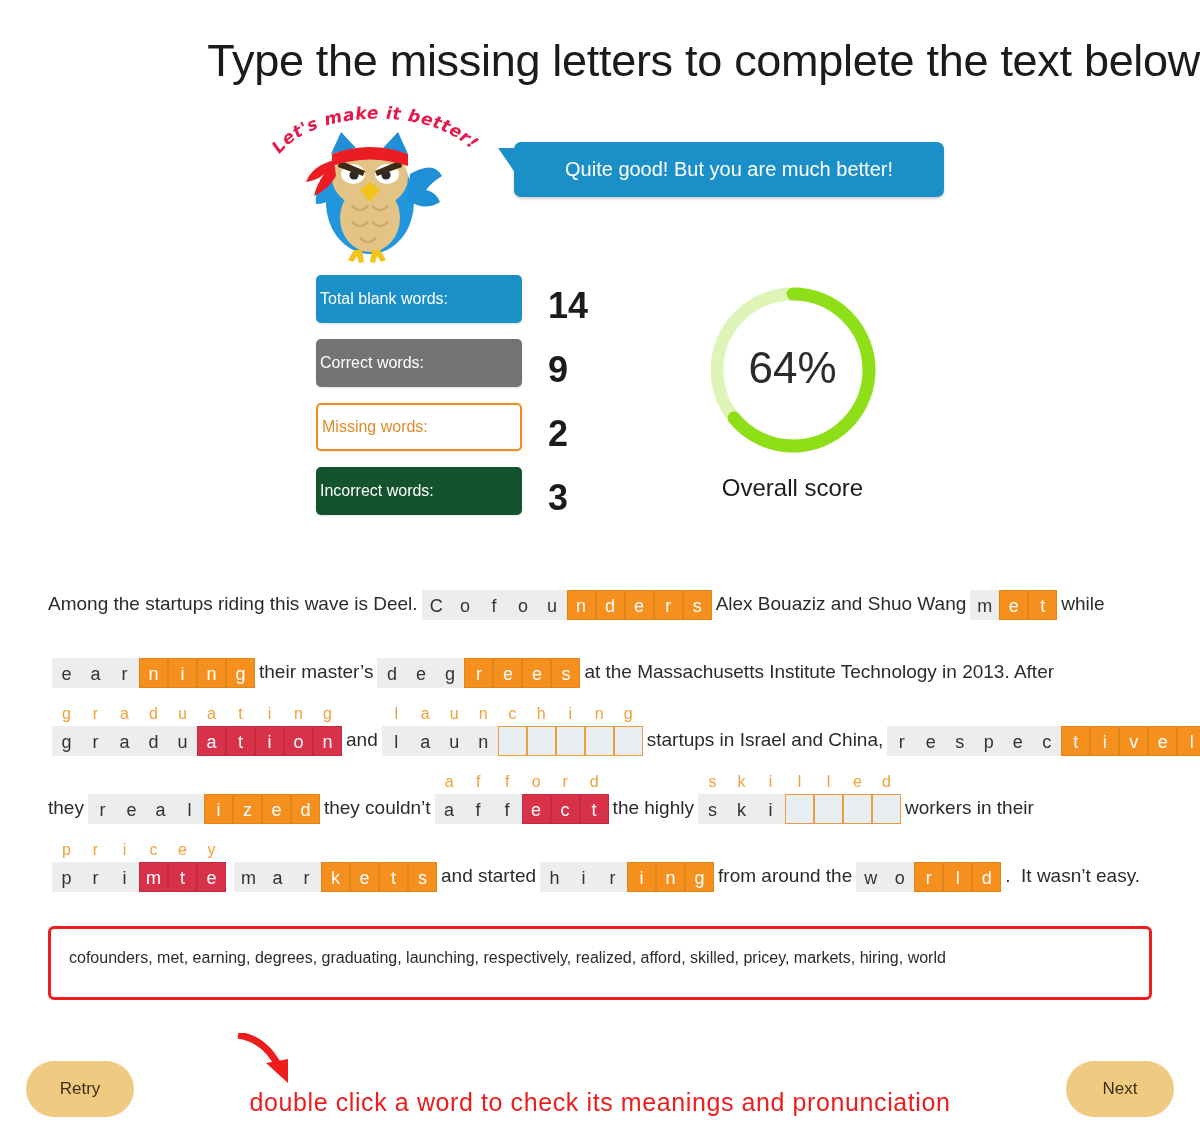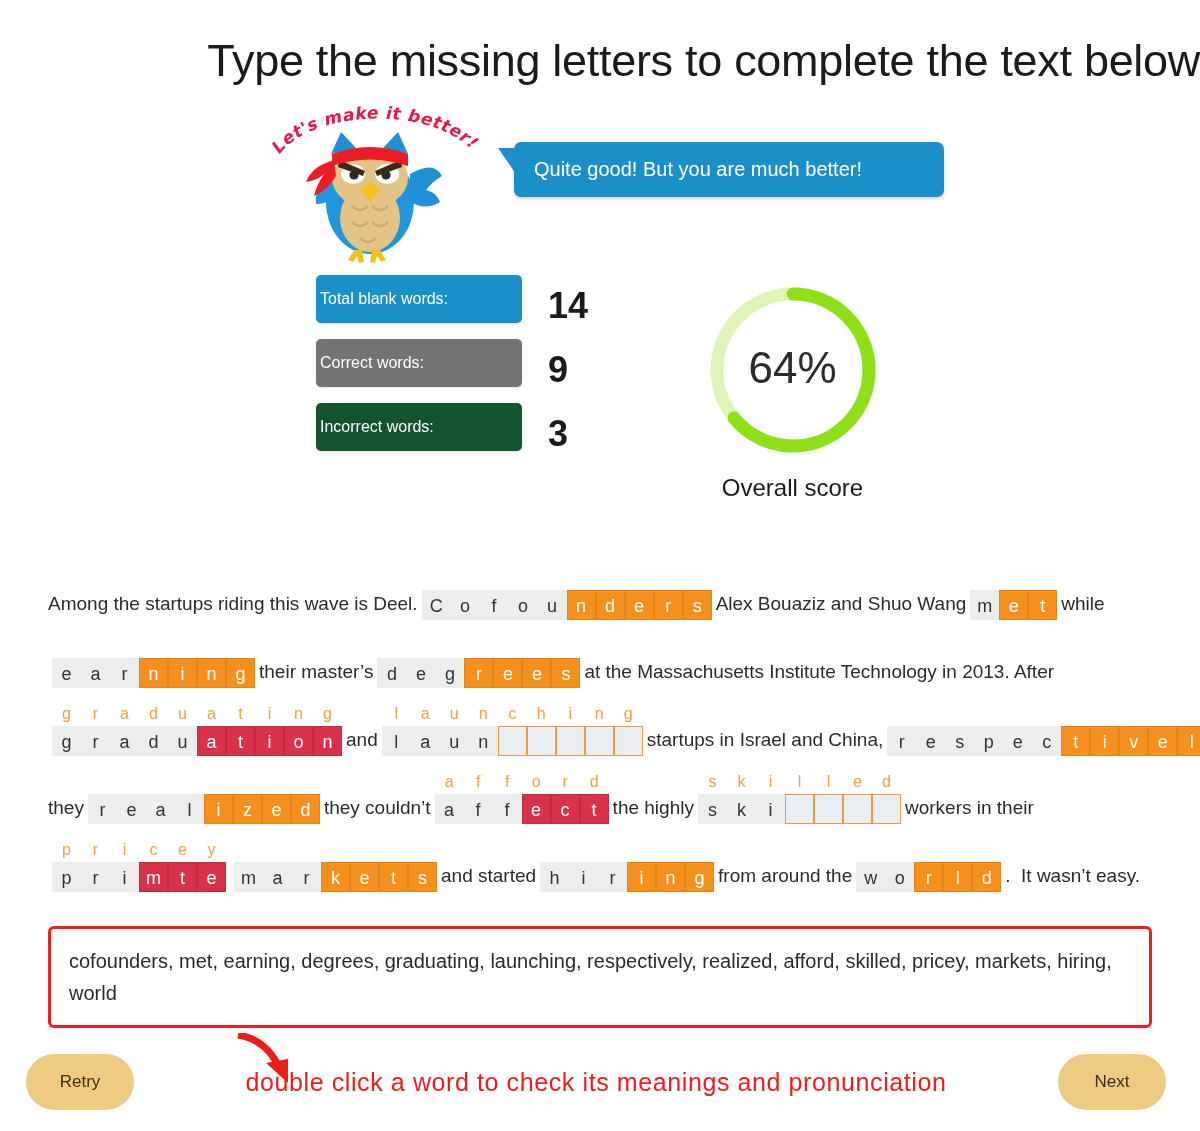--- a/index.html
+++ b/index.html
@@ -43,20 +43,21 @@
   }
   .bubble{
     position:absolute;
     left:514px; top:40px;
     width:430px;
     background:#1b8fc8;
     border-radius:7px;
     padding:16px 20px;
     color:#ffffff;
     font-size:20px;
+    text-align:center;
     box-shadow:0 2px 3px rgba(0,0,0,.18);
   }
   .bubble:before{
     content:"";
     position:absolute;
     left:-16px; top:6px;
     width:0;height:0;
     border-style:solid;
     border-width:0 18px 26px 0;
     border-color:transparent #1b8fc8 transparent transparent;
@@ -176,34 +177,34 @@
     font-size:18px;
     line-height:1.55;
     color:#2b2b2b;
     padding-top:22px;
   }
   .missing-box{
     flex:1;
     border:3px solid #ee1c1c;
     border-radius:6px;
     padding:16px 18px;
-    font-size:20px;
+    font-size:16px;
     line-height:1.62;
     color:#2b2b2b;
     min-height:74px;
     background:#fff;
   }
 
   
   .bottom-bar{
     position:absolute;
-    left:0; right:8px; bottom:14px;
+    left:0; right:0; bottom:14px;
     height:70px;
     display:flex;
-    align-items:center;
+    align-items:flex-end;
   }
   .btn{
     width:108px;height:56px;
     border-radius:28px;
     background:#eecb81;
     color:#3c2f14;
     border:none;
     font-size:17px;
     font-family:"Liberation Sans", sans-serif;
     cursor:pointer;
@@ -282,20 +283,26 @@
       <div class="stat-pill pill-blue">
         <span>Total blank words:</span>
       </div>
       <div class="stat-value">14</div>
     </div>
     <div class="stat-row">
       <div class="stat-pill pill-orange">
         <span>Correct words:</span>
       </div>
       <div class="stat-value">9</div>
+    </div>
+    <div class="stat-row">
+      <div class="stat-pill pill-hollow">
+        <span>Missing words:</span>
+      </div>
+      <div class="stat-value">2</div>
     </div>
     <div class="stat-row">
       <div class="stat-pill pill-red">
         <span>Incorrect words:</span>
       </div>
       <div class="stat-value">3</div>
     </div>
   </div>
 
   <div class="score-wrap">

